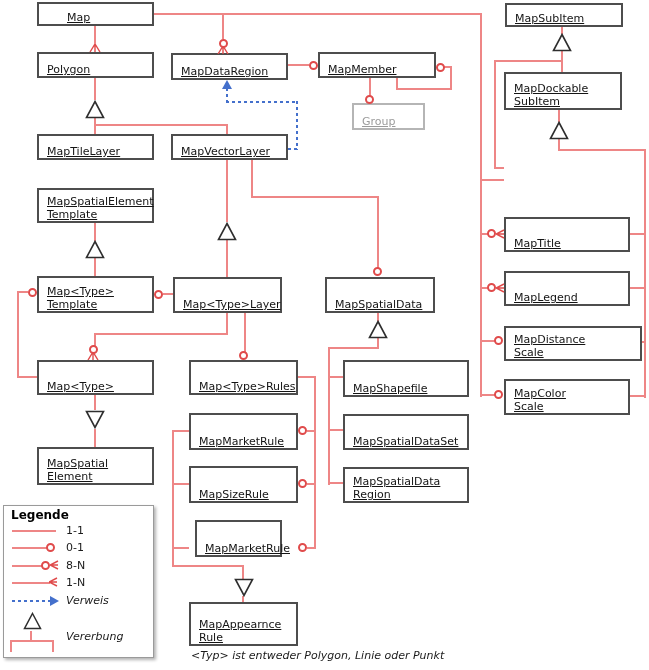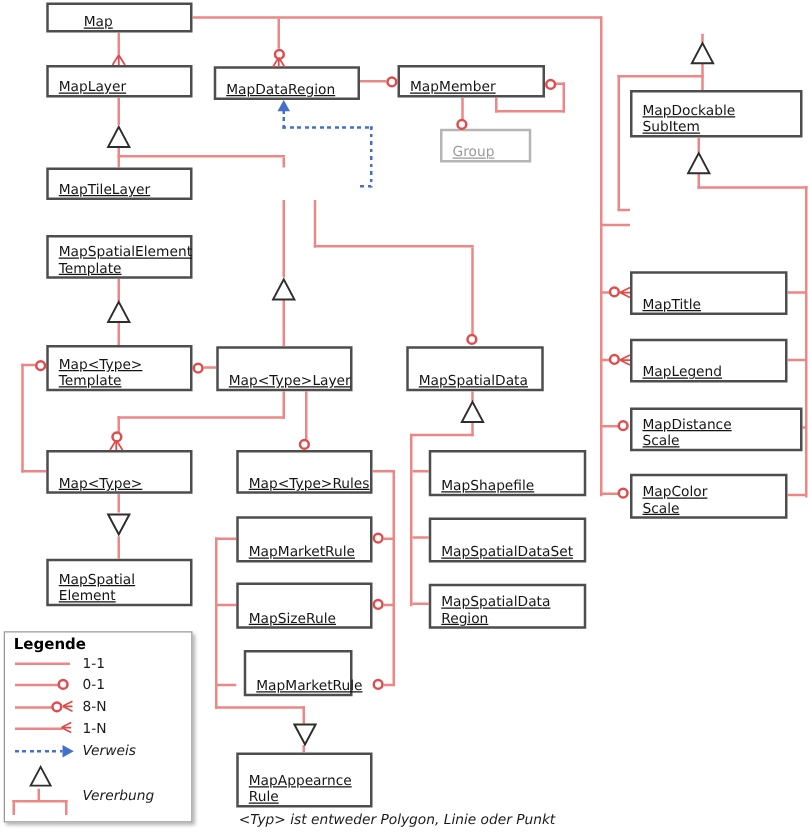--- a/index.html
+++ b/index.html
@@ -165,38 +165,44 @@
   <svg class="tri" style="left:552px;top:33px" width="20" height="19" viewBox="0 0 20 19">
       <polygon points="10,1.5 18.5,17.5 1.5,17.5" fill="#fff" stroke="#2e2e2e" stroke-width="1.6"></polygon>
     </svg>
   <svg class="tri" style="left:549px;top:121px" width="20" height="19" viewBox="0 0 20 19">
       <polygon points="10,1.5 18.5,17.5 1.5,17.5" fill="#fff" stroke="#2e2e2e" stroke-width="1.6"></polygon>
     </svg>
 
   <div class="box padlg" style="left:37px;top:2px;width:117px;height:24px">
       <span class="lbl">Map</span>
     </div>
+  <div class="box" style="left:505px;top:3px;width:118px;height:24px">
+      <span class="lbl">MapSubItem</span>
+    </div>
   <div class="box" style="left:37px;top:52px;width:117px;height:26px">
-      <span class="lbl">MapLayer</span>
+      <span class="lbl">Polygon</span>
     </div>
   <div class="box" style="left:171px;top:53px;width:117px;height:27px">
       <span class="lbl">MapDataRegion</span>
     </div>
   <div class="box" style="left:318px;top:52px;width:118px;height:26px">
       <span class="lbl">MapMember</span>
     </div>
-  <div class="box" style="left:504px;top:72px;width:138px;height:38px">
+  <div class="box" style="left:504px;top:72px;width:118px;height:38px">
       <span class="lbl">MapDockable
 SubItem</span>
     </div>
   <div class="box gray" style="left:352px;top:103px;width:73px;height:27px">
       <span class="lbl">Group</span>
     </div>
   <div class="box" style="left:37px;top:134px;width:117px;height:26px">
       <span class="lbl">MapTileLayer</span>
+    </div>
+  <div class="box" style="left:171px;top:134px;width:117px;height:26px">
+      <span class="lbl">MapVectorLayer</span>
     </div>
   <div class="box" style="left:37px;top:188px;width:117px;height:35px">
       <span class="lbl">MapSpatialElement
 Template</span>
     </div>
   <div class="box" style="left:504px;top:217px;width:126px;height:35px">
       <span class="lbl">MapTitle</span>
     </div>
   <div class="box" style="left:504px;top:271px;width:126px;height:35px">
       <span class="lbl">MapLegend</span>

